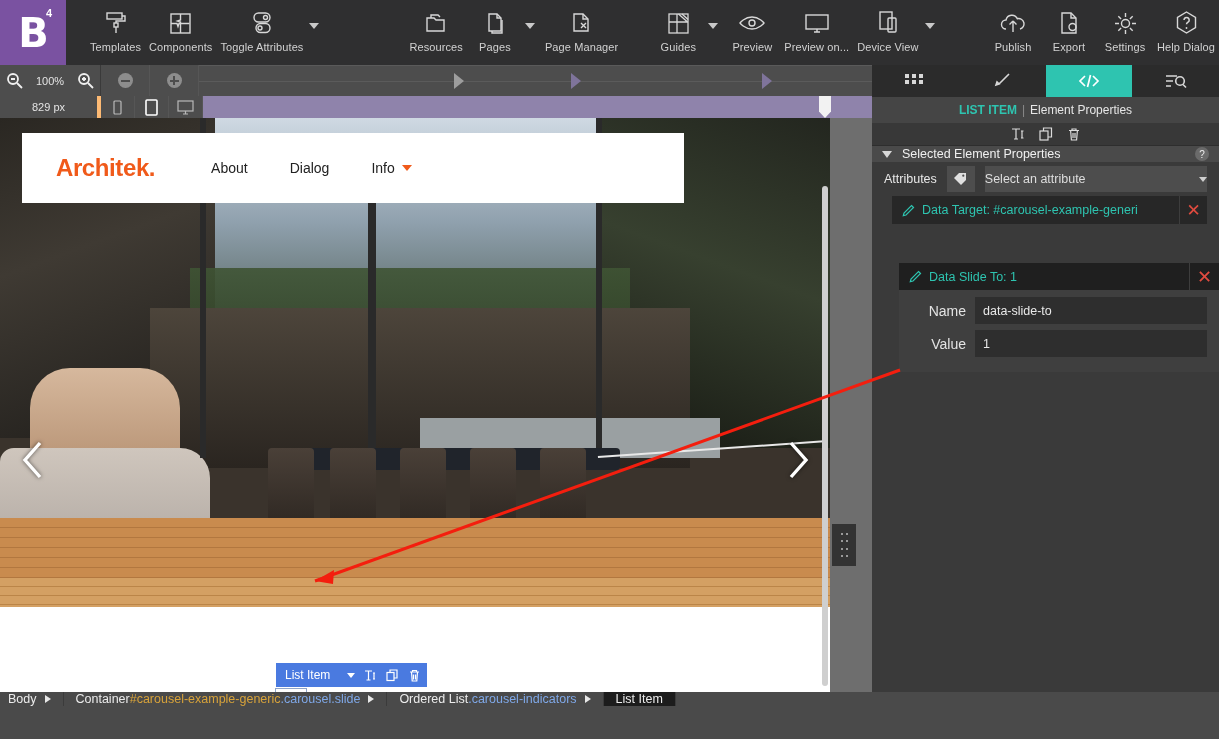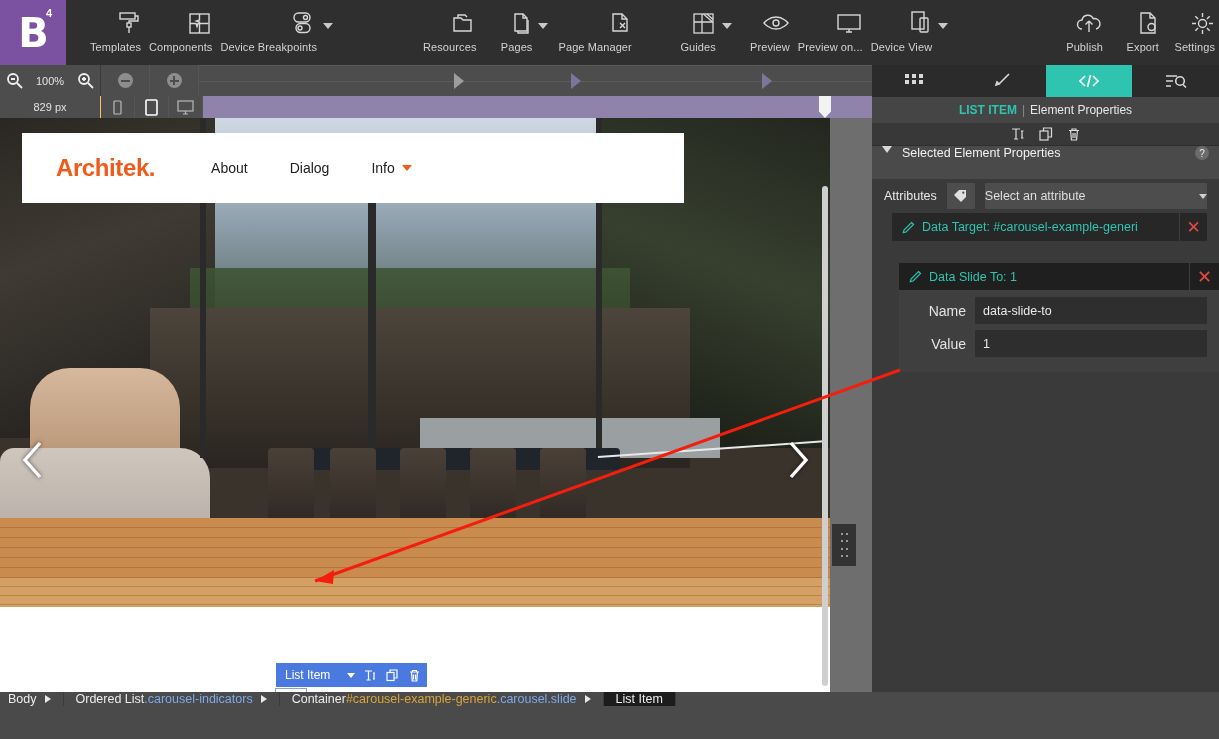--- a/index.html
+++ b/index.html
@@ -10,21 +10,21 @@
   
   .toolbar { position:absolute; left:0; top:0; width:1219px; height:65px;
     background:#2f2f30; display:flex; align-items:stretch; }
   .logo { width:66px; height:65px; background:#7a52a1; position:relative;
     display:flex; align-items:center; justify-content:center; flex:0 0 66px; }
   .logo .b { font-family:"DejaVu Sans", sans-serif; font-weight:bold; font-size:40px;
     color:#fff; line-height:1; letter-spacing:-1px; }
   .logo .sup { position:absolute; top:7px; right:14px; font-size:11px; color:#fff;
     font-weight:bold; }
   .tb-items { display:flex; align-items:flex-start; flex:1 1 auto; padding-left:20px; }
-  .tb { display:flex; flex-direction:column; align-items:flex-end; justify-content:flex-start;
+  .tb { display:flex; flex-direction:column; align-items:center; justify-content:flex-start;
     padding:6px 4px 0 4px; min-width:56px; height:65px; position:relative; cursor:default; }
   .tb .ico { height:34px; display:flex; align-items:center; justify-content:center; }
   .tb .lbl { font-size:11px; color:#d2d2d2; margin-top:1px; white-space:nowrap;
     letter-spacing:.1px; }
   .caret { width:0;height:0;border-left:5px solid transparent;border-right:5px solid transparent;
     border-top:6px solid #c9c9c9; align-self:center; }
   .tb-caret { display:flex; align-items:center; height:65px; padding:0 6px 14px 2px; }
   .spacer { flex:1 1 auto; }
   svg { display:block; }
 
@@ -42,21 +42,21 @@
   .circ.plus::after{content:"";position:absolute;left:6.5px;top:3px;width:2px;height:9px;background:#4d4d4d;}
   .ruler { flex:1 1 auto; height:31px; position:relative; border-top:1px solid #5a5a5a; }
   .ruler .line { position:absolute; left:0; right:0; top:15px; height:1px; background:#5b5b5b;}
   .bpmark { position:absolute; top:7px; width:0;height:0;
     border-top:8px solid transparent;border-bottom:8px solid transparent; }
 
   
   .devbar { position:absolute; left:0; top:96px; width:872px; height:22px;
     background:#4d4d4d; display:flex; align-items:center; }
   .pxbox { width:101px; height:22px; display:flex; align-items:center; justify-content:center;
-    font-size:11px; color:#e3e3e3; border-right:1px solid #fdba74;}
+    font-size:11px; color:#e3e3e3; border-right:4px solid #fdba74;}
   .devbtn { width:34px; height:22px; display:flex;align-items:center;justify-content:center;
     border-right:1px solid #565656; }
   .devprog { flex:1 1 auto; height:22px; background:#8f83ab; position:relative; }
   .devhandle { position:absolute; right:41px; top:0; width:12px; height:22px;
     background:#f2f2f2; clip-path:polygon(0 0,100% 0,100% 70%,50% 100%,0 70%); }
 
   
   .canvas { position:absolute; left:0; top:118px; width:872px; height:574px;
     background:#6e6e6e; overflow:hidden; }
   .page { position:absolute; left:0; top:0; width:830px; height:574px; background:#fff;
@@ -137,21 +137,21 @@
   .rtabs { display:flex; height:32px; background:#2b2b2b; }
   .rtab { flex:1 1 0; display:flex; align-items:center; justify-content:center;
     height:32px; }
   .rtab.active { background:#2ec4b0; }
   .rtitle { height:26px; display:flex; align-items:center; justify-content:center;
     background:#454545; font-size:12px; color:#e6e6e6; }
   .rtitle .key { color:#2ec4b0; font-weight:bold; margin-right:5px; }
   .rtitle .sep { color:#8a8a8a; margin-right:5px; }
   .riconrow { height:23px; background:#383838; display:flex; align-items:center;
     justify-content:center; gap:14px; border-bottom:1px solid #2e2e2e;}
-  .sec-head { height:33px; background:#4a4a4a; display:flex; 
+  .sec-head { height:16px; background:#4a4a4a; display:flex; align-items:center;
     padding:0 10px; gap:10px; }
   .sec-head .tri { width:0;height:0;border-left:5px solid transparent;
     border-right:5px solid transparent;border-top:7px solid #d8d8d8; }
   .sec-head .t { font-size:12.5px; color:#f0f0f0; flex:1 1 auto; }
   .qmark { width:14px;height:14px;border-radius:50%;background:#6b6b6b;color:#eee;
     font-size:10px;display:flex;align-items:center;justify-content:center;}
   .attr-row { display:flex; align-items:center; height:34px; padding:0 12px; gap:10px;
     background:#3a3a3a; }
   .attr-lbl { font-size:12.5px; color:#e8e8e8; }
   .tagbtn { width:28px;height:26px;background:#4d4d4d;display:flex;align-items:center;
@@ -232,21 +232,21 @@
 
       <div class="tb">
         <div class="ico">
           <svg width="30" height="27" viewBox="0 0 30 27" fill="none" stroke="#d8d8d8" stroke-width="1.4">
             <rect x="7" y="3" width="16" height="9" rx="4.5"></rect>
               <rect x="9" y="13.5" width="14" height="9" rx="4.5"></rect>
             <circle cx="18.5" cy="7.5" r="2"></circle>
               <circle cx="13" cy="18" r="2"></circle>
           </svg>
         </div>
-        <div class="lbl">Device Breakpoints</div>
+        <div class="lbl">Toggle Attributes</div>
       </div>
       <div class="tb-caret">
           <div class="caret"></div>
         </div>
 
       <div style="width:80px"></div>
 
       <div class="tb">
         <div class="ico">
           <svg width="26" height="25" viewBox="0 0 26 25" fill="none" stroke="#d8d8d8" stroke-width="1.4">
@@ -356,20 +356,30 @@
       <div class="tb">
         <div class="ico">
           <svg width="25" height="25" viewBox="0 0 25 25" fill="none" stroke="#d8d8d8" stroke-width="1.4">
             <circle cx="12.5" cy="12.5" r="4"></circle>
             <path d="M12.5 2v4M12.5 19v4M2 12.5h4M19 12.5h4M5.3 5.3l2.8 2.8M16.9 16.9l2.8 2.8M19.7 5.3l-2.8 2.8M8.1 16.9l-2.8 2.8"></path>
           </svg>
         </div>
         <div class="lbl">Settings</div>
       </div>
 
+      <div class="tb">
+        <div class="ico">
+          <svg width="25" height="26" viewBox="0 0 25 26" fill="none" stroke="#d8d8d8" stroke-width="1.4">
+            <path d="M12.5 2l9 5.3v10.4l-9 5.3-9-5.3V7.3z"></path>
+            <path d="M10 10a2.6 2.6 0 114 2.2c-.9.6-1.5 1-1.5 2" stroke-width="1.5"></path>
+            <circle cx="12.5" cy="18" r=".9" fill="#d8d8d8" stroke="none"></circle>
+          </svg>
+        </div>
+        <div class="lbl">Help Dialog</div>
+      </div>
 
     </div>
   </div>
 
   <div class="zoombar">
     <div class="zoomgrp">
       <div>
         <svg width="17" height="17" viewBox="0 0 17 17" fill="none" stroke="#f0f0f0" stroke-width="1.8">
           <circle cx="7" cy="7" r="5"></circle>
             <path d="M11 11l5 5M5 7h4"></path>
@@ -623,30 +633,30 @@
       </div>
     </div>
   </div>
 
   <div class="crumbbar">
     <div class="crumb first">
       <span>Body</span>
       <span class="ar"></span>
     </div>
     <div class="crumb">
-      <span>Ordered List</span>
-        <span class="cls" style="margin-left:-8px">.carousel-indicators</span>
-      <span class="ar"></span>
-    </div>
-    <div class="crumb">
       <span>Container</span>
         <span class="id" style="margin-left:-8px">#carousel-example-generic</span>
         <span class="cls" style="margin-left:-8px">.carousel.slide</span>
       <span class="ar"></span>
     </div>
+    <div class="crumb">
+      <span>Ordered List</span>
+        <span class="cls" style="margin-left:-8px">.carousel-indicators</span>
+      <span class="ar"></span>
+    </div>
     <div class="crumb active">
       <span>List Item</span>
     </div>
     <div class="crumb-rest"></div>
   </div>
 
   <svg class="annot">
     <line x1="900" y1="370" x2="315" y2="581" stroke="#f41e0e" stroke-width="3"></line>
     <polygon points="315,581 334,570 333,584" fill="#f41e0e"></polygon>
   </svg>

